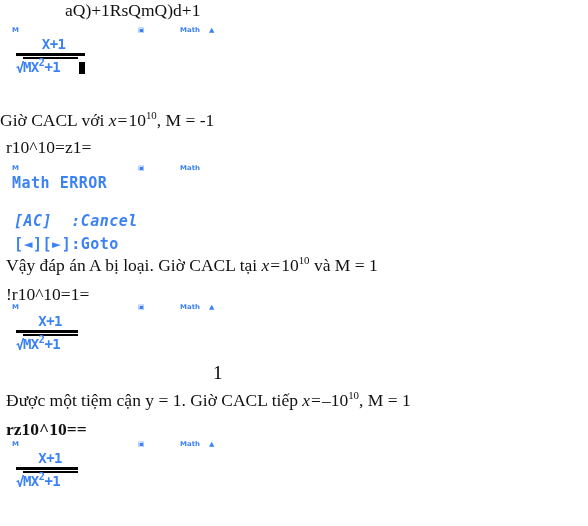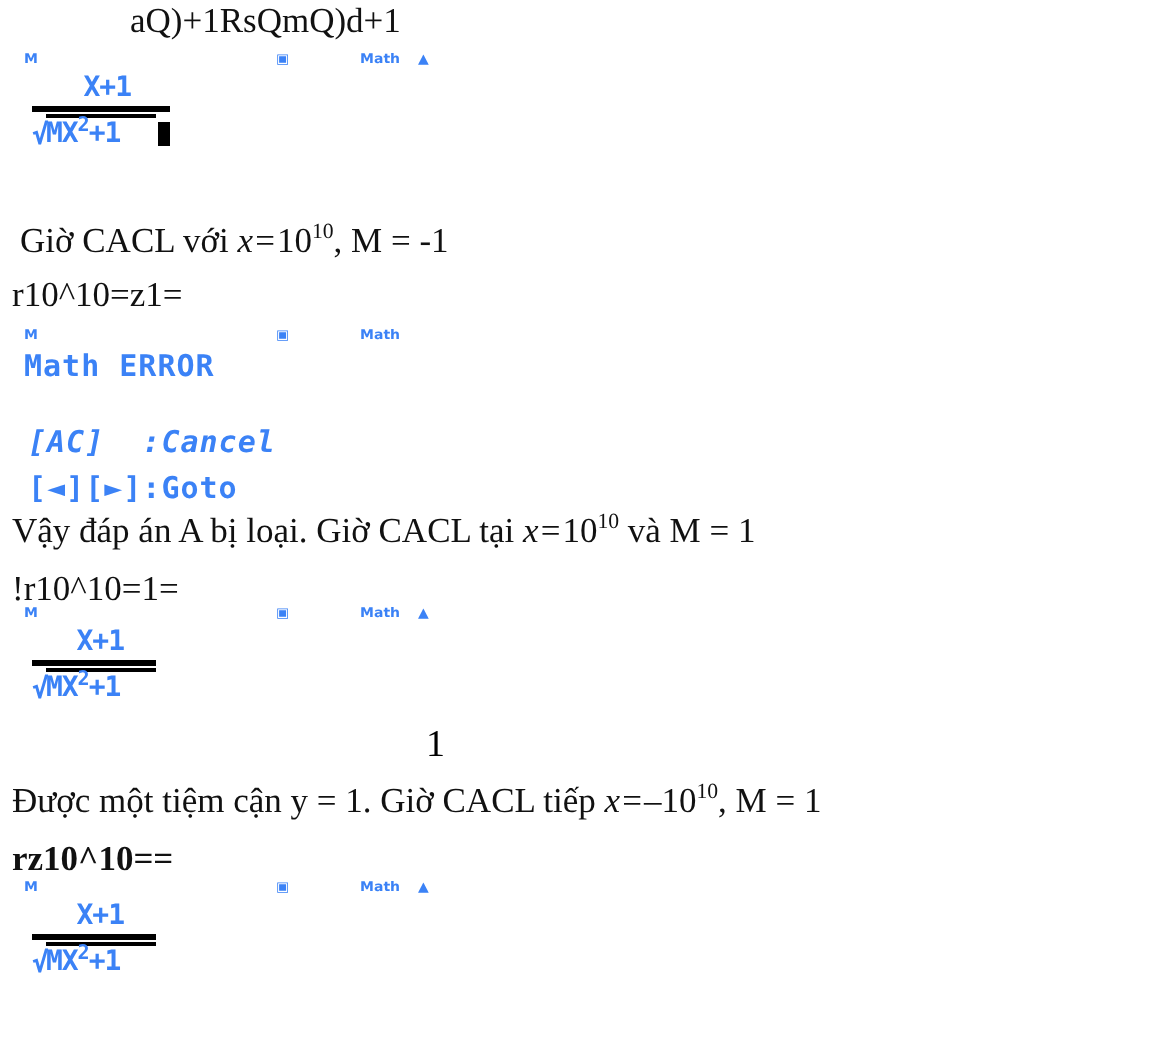--- a/index.html
+++ b/index.html
@@ -166,21 +166,21 @@
     <span class="frac">
       <span class="num">X+1</span>
       <span class="bar"></span>
       <span class="den">
         <span class="sqrt-wrap"><span class="radical">√</span><span class="radicand"><span>MX</span><span class="sup2">2</span><span>+1</span></span></span><span class="cursor"></span>
       </span>
     </span>
   </div>
 </div>
 
-<div class="prose" style="left:10px; top:111px;">
+<div class="prose" style="left:0; top:111px;">
   <span>Giờ CACL với </span><span class="mi">x</span><span class="op">=</span><span>10</span><sup class="exp">10</sup><span>, M = -1</span>
 </div>
 
 <div class="mono-line" style="left:6px; top:137px;">r10^10=z1=</div>
 
 <div class="lcd" style="left:8px; top:164px;">
   <div class="lcd-status">
     <span class="st st-m">M</span>
     <span class="st st-box">▣</span>
     <span class="st st-math">Math</span>

